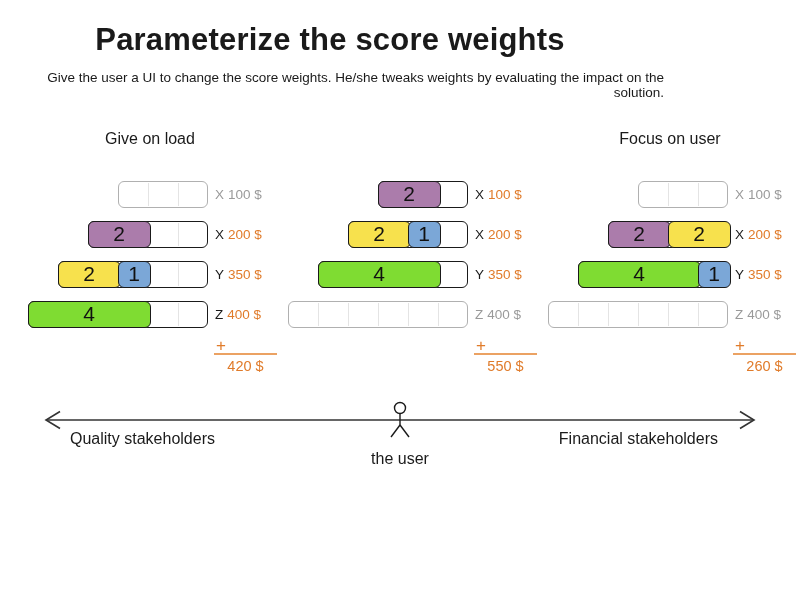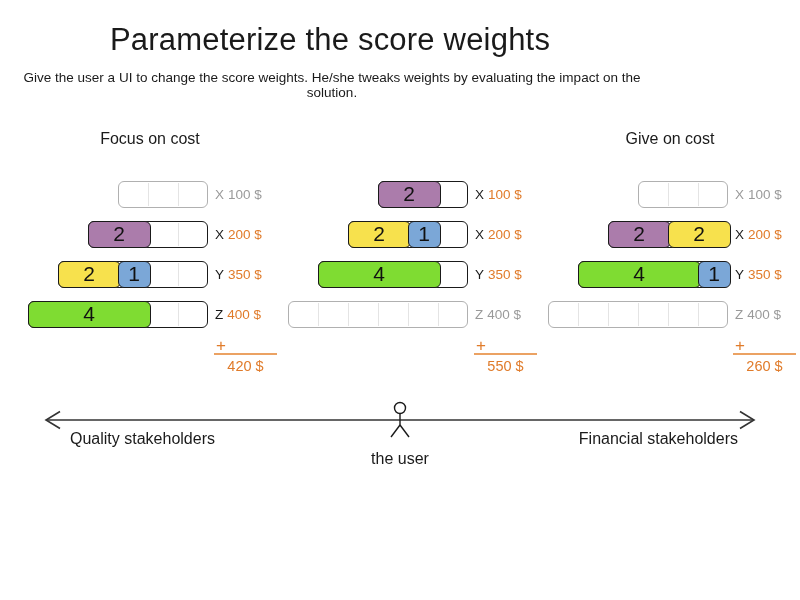--- a/index.html
+++ b/index.html
@@ -1,22 +1,22 @@
 <!DOCTYPE html>
 <html><head>
 <meta charset="utf-8">
 <style>
   html,body { margin:0; padding:0; }
   #frame {
     position:relative; width:800px; height:600px; background:#ffffff;
     font-family:"Liberation Sans", sans-serif; color:#1a1a1a; overflow:hidden;
   }
   .abs { position:absolute; }
-  #title { top:22px; left:0; width:660px; text-align:center; font-size:31px; letter-spacing:0.2px; }
-  #subtitle { top:70px; left:0; width:664px; text-align:center; font-size:13.5px; }
+  #title { top:22px; left:0; width:660px; text-align:center; font-size:31px; letter-spacing:0.2px;font-weight:bold; }
+  #subtitle { top:70px; left:0; width:664px; text-align:right; font-size:13.5px; }
   .col-title { top:130px; width:220px; text-align:center; font-size:16px; }
 
   .track { position:absolute; height:27px; background:#ffffff; border:1.5px solid #1a1a1a;
            border-radius:6px; box-sizing:border-box; }
   .track.inactive { border-color:#b0b0b0; }
   .sep { position:absolute; top:1px; bottom:1px; width:1px; background:#e4e4e4; }
   .seg { position:absolute; top:-1.5px; height:27px; border:1.5px solid #1a1a1a; border-radius:6px;
          box-sizing:border-box; display:flex; align-items:center; justify-content:center;
          font-size:21px; color:#111; }
 
@@ -32,22 +32,22 @@
   #axis-center-1, #axis-center-2 { left:0; width:800px; text-align:center; }
 </style>
 </head>
 <body>
 
 <div id="frame">
 
   <div id="title" class="abs">Parameterize the score weights</div>
   <div id="subtitle" class="abs">Give the user a UI to change the score weights. He/she tweaks weights by evaluating the impact on the solution.</div>
 
-  <div class="abs col-title" style="left:40px">Focus on cost</div>
-  <div class="abs col-title" style="left:560px">Give on cost</div>
+  <div class="abs col-title" style="left:40px">Give on load</div>
+  <div class="abs col-title" style="left:560px">Focus on user</div>
 
   <div class="track inactive" style="top:181px; right:592px; width:90px">
     <i class="sep" style="left:29px"></i>
       <i class="sep" style="left:59px"></i>
   </div>
   <div class="rowlabel inactive" style="top:181px; left:215px">
     <span>X</span><span class="price">100 $</span>
   </div>
 
   <div class="track" style="top:221px; right:592px; width:120px">
@@ -213,16 +213,16 @@
     <path d="M740,16.5 L754,25 L740,33.5" fill="none" stroke="#333333" stroke-width="1.6"></path>
     <g>
       <circle cx="400" cy="13" r="5.5" fill="#ffffff" stroke="#1a1a1a" stroke-width="1.4"></circle>
       <line x1="400" y1="18.5" x2="400" y2="30" stroke="#1a1a1a" stroke-width="1.4"></line>
       <line x1="400" y1="30" x2="391" y2="42" stroke="#1a1a1a" stroke-width="1.4"></line>
       <line x1="400" y1="30" x2="409" y2="42" stroke="#1a1a1a" stroke-width="1.4"></line>
     </g>
   </svg>
 
   <div class="axis-label" style="top:430px; left:70px">Quality stakeholders</div>
-  <div class="axis-label" style="top:430px; right:62px">Financial stakeholders</div>
+  <div class="axis-label" style="top:430px; right:82px">Financial stakeholders</div>
   <div id="axis-center-1" class="axis-label" style="top:450px">the user</div>
 
 </div>
 
 </body></html>

